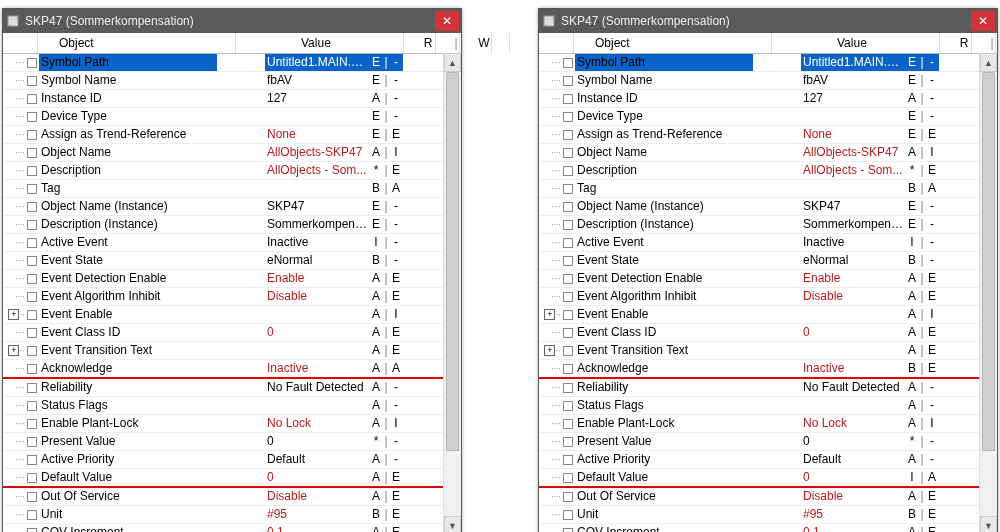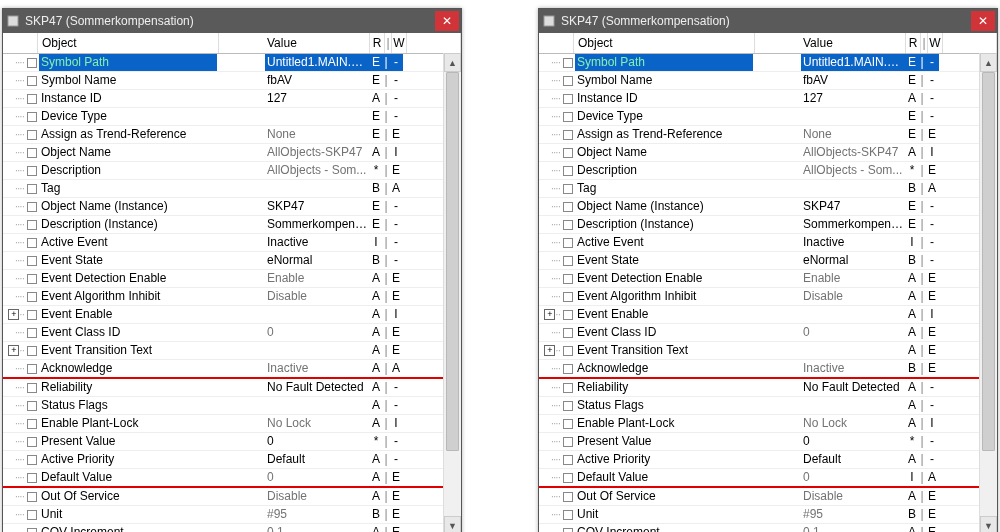--- a/index.html
+++ b/index.html
@@ -64,20 +64,21 @@
     cursor: pointer;
   }
 
   .header-row {
     display: flex;
     height: 20px;
     border-bottom: 1px solid #bbb;
     background: #fff;
     flex: 0 0 20px;
     font-size: 12px;
+    gap: 17px;
   }
   .header-row .col-obj {
     padding-left: 4px;
   }
   .header-row > div {
     border-right: 1px solid #ddd;
     height: 100%;
     display: flex;
     align-items: center;
   }
@@ -117,31 +118,31 @@
     display: block;
     line-height: 17px;
     height: 17px;
   }
   .row .col-r, .row .col-w, .row .col-sep {
     display: flex;
     line-height: 17px;
   }
   .row.selected .col-obj {
     background: #0a63c7;
-    color: #86efac;
+    color: #000000;
   }
   .row.selected .col-val {
     background: #0a63c7;
     color: #fff;
   }
   .row.selected .col-r, .row.selected .col-w, .row.selected .col-sep, .row.selected .col-rest {
     background: #0a63c7;
     color: #fff;
   }
-  .blue-val { color: #737373; }
+  .blue-val { color: #b91c1c; }
   .row.hl-red { border-bottom: 2px solid #e00000; }
 
   
   .tree-dots {
     letter-spacing: -1px;
     color: #aaa;
     font-size: 10px;
   }
   .node-box {
     width: 8px;

